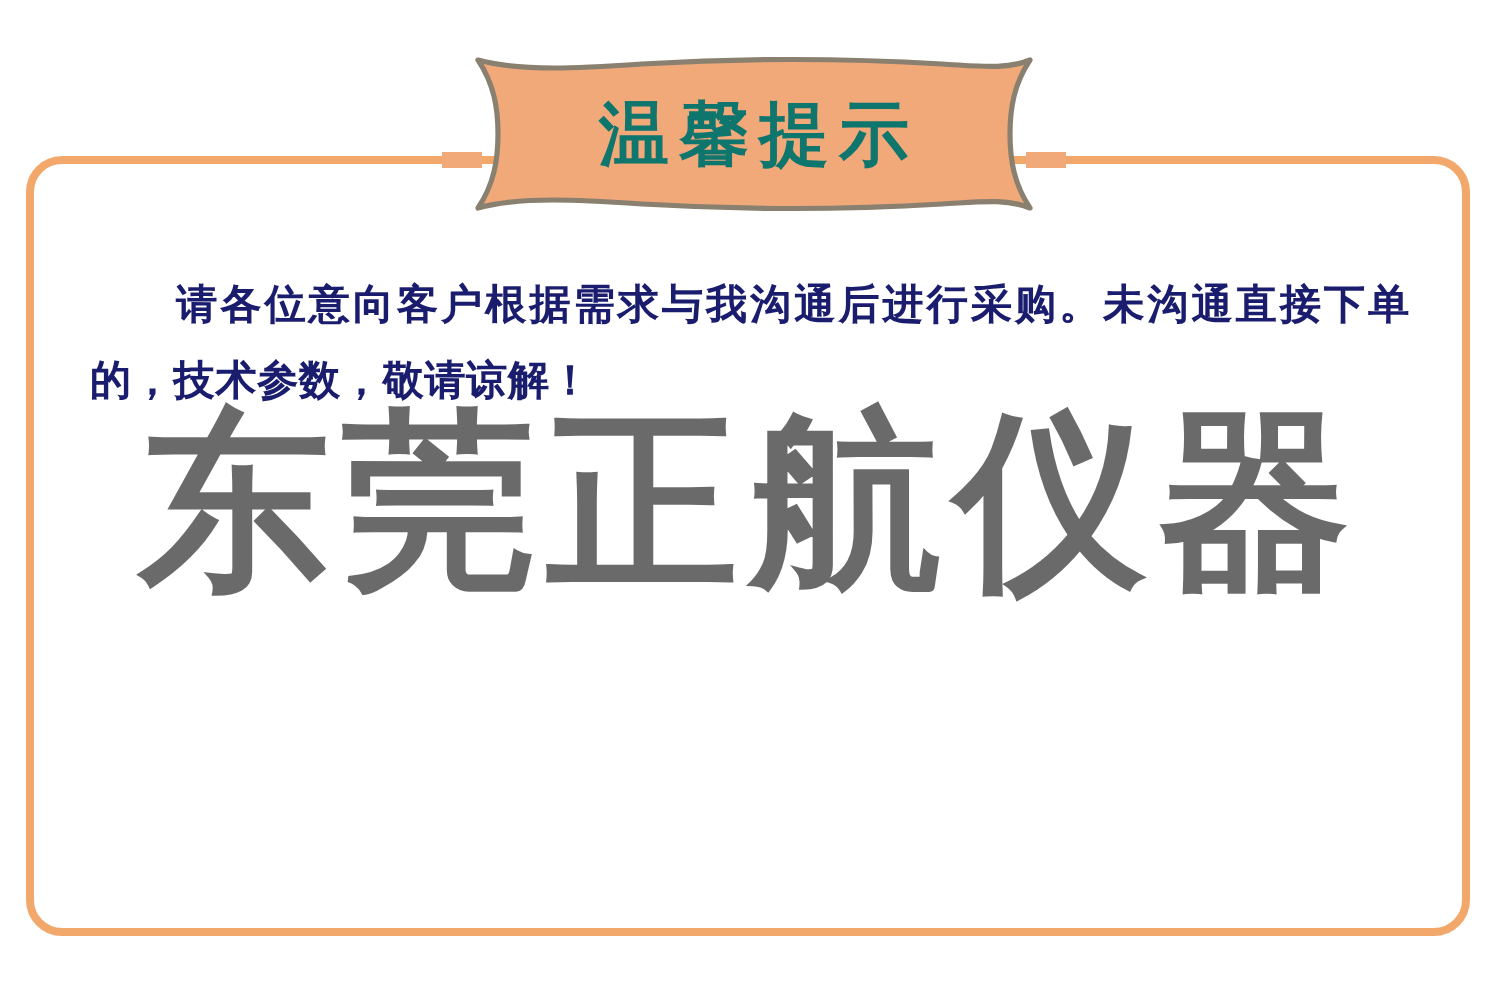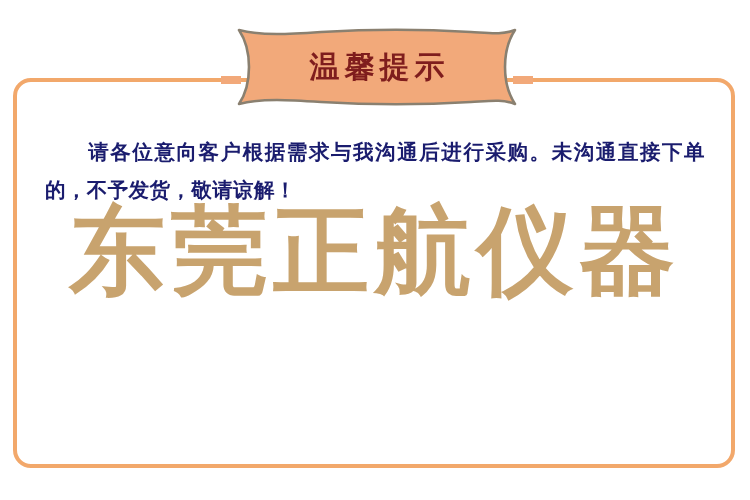--- a/index.html
+++ b/index.html
@@ -44,39 +44,39 @@
   }
   #banner-title {
     position: absolute;
     left: 0;
     top: 0;
     width: 312px;
     height: 78px;
     display: flex;
     align-items: center;
     justify-content: center;
-    color: #7f1d1d;
-    font-size: 30px;
+    color: #0f766e;
+    font-size: 35px;
     font-weight: bold;
     letter-spacing: 5px;
     text-indent: 5px;
     font-family: Liberation Sans, sans-serif;
     z-index: 6;
   }
 
   
   #watermark {
     position: absolute;
     left: 0;
     top: 188px;
     width: 750px;
     text-align: center;
     font-size: 96px;
     font-weight: bold;
-    color: #a16207;
+    color: #000000;
     opacity: .58;
     letter-spacing: 6px;
     white-space: nowrap;
     font-family: "DejaVu Sans", "Liberation Sans", sans-serif;
     z-index: 1;
     pointer-events: none;
   }
 
   
   #copy {
@@ -128,15 +128,15 @@
              C 200 77, 150 77, 100 74
              C 70 72, 40 70, 18 76
              C 26 64, 28 52, 28 39
              C 28 26, 26 14, 18 2 Z" fill="#f2a97a" stroke="#8a8070" stroke-width="2.6" stroke-linejoin="round"></path>
   </svg>
   <div id="banner-title">温馨提示</div>
 </div>
 
 <div id="copy">
   <p class="para second">
-    <span class="indent"></span><span class="blue">请各位意向客户根据需求与我沟通后进行采购。未沟通直接下单的，不予发货，敬请谅解！</span>
+    <span class="indent"></span><span class="blue">请各位意向客户根据需求与我沟通后进行采购。未沟通直接下单的，技术参数，敬请谅解！</span>
   </p>
 </div>
 
 </body></html>

